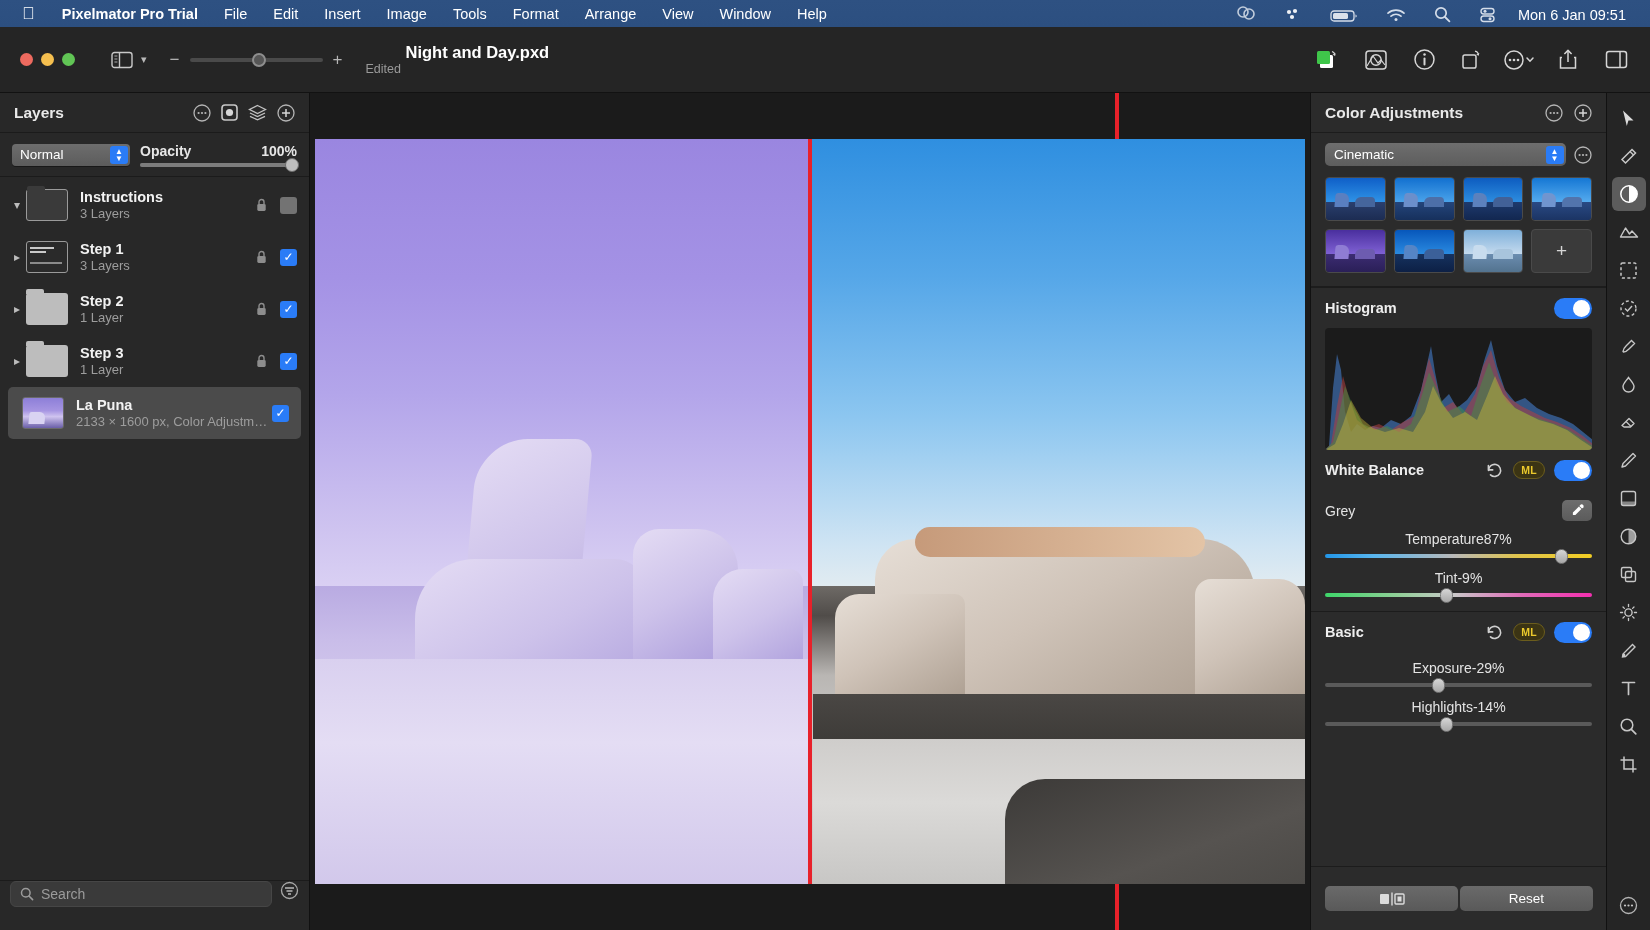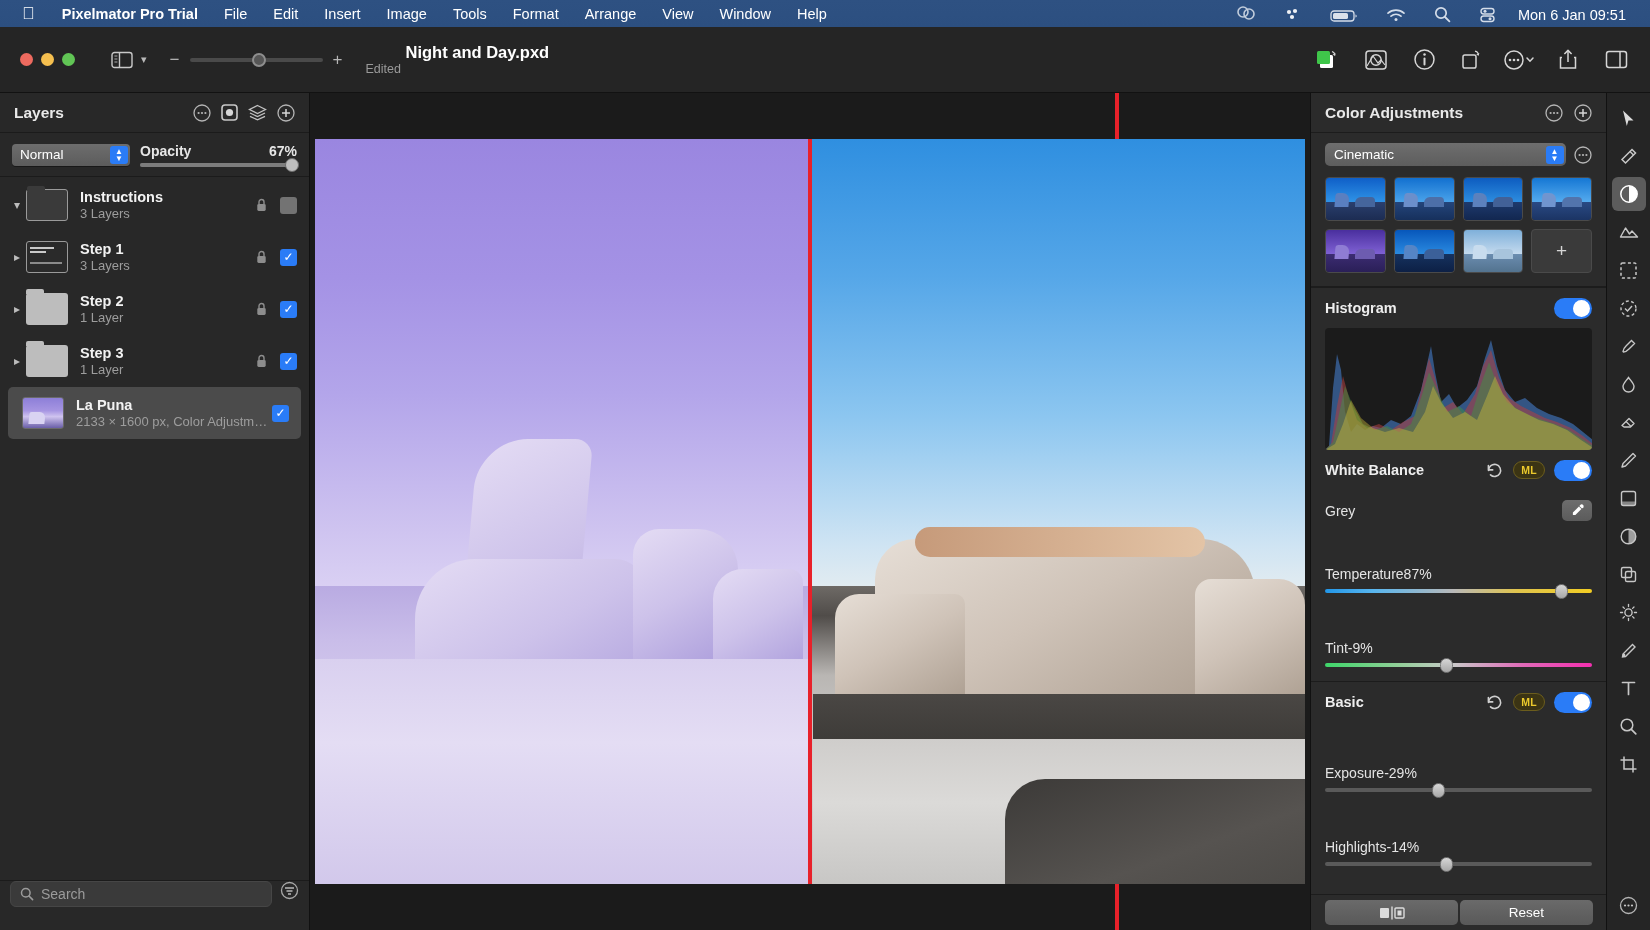--- a/index.html
+++ b/index.html
@@ -234,39 +234,39 @@
   .ml-pill {
     background:#3b3414; border:1px solid #6b5d1d; color:#ebc92c; font-size: 10.5px; font-weight:700;
     padding: 2px 7px; border-radius: 9px; letter-spacing: .3px;
   }
   .toggle { width: 38px; height: 21px; border-radius: 11px; background:#2a7cf7; position:relative; flex:none; }
   .toggle .kn { position:absolute; right:2px; top:2px; width:17px; height:17px; border-radius:50%; background:#fff; }
 
   .hist-box { margin: 0 14px 0 14px; height: 122px; background:#1b1b1b; border-radius: 4px; overflow:hidden; position:relative; }
 
   .slider-row { padding: 8px 14px 4px 14px; }
-  .sl-top { display:flex; justify-content: flex-start; align-items: baseline; margin-top: 35px; }
+  .sl-top { display:flex; justify-content: center; align-items: baseline; }
   .sl-label { color:#e4e4e4; font-size: 14px; }
   .sl-val { color:#e4e4e4; font-size: 14px; }
   .sl-track { position:relative; margin-top: 7px; height: 4px; border-radius:2px; background:#5a5a5a; }
   .sl-track.temp { background: linear-gradient(90deg,#2296e8 0%, #58b6ef 18%, #b9b9b9 48%, #e0c44d 72%, #f2cd23 100%); }
   .sl-track.tint { background: linear-gradient(90deg,#3ed66a 0%, #93cf99 28%, #c9c9c9 48%, #e06ab8 74%, #f52fb0 100%); }
   .sl-knob { position:absolute; top:-5.5px; width:13px; height:15px; border-radius: 7px;
              background: linear-gradient(180deg,#d6d6d6,#a8a8a8); border:1px solid #7a7a7a; }
 
   .grey-row { padding: 10px 14px 2px 14px; display:flex; align-items:center; }
   .grey-label { color:#e4e4e4; font-size: 14px; }
   .eyedrop {
     margin-left:auto; width: 30px; height: 21px; border-radius: 5px;
     background: linear-gradient(180deg,#6d6d6d,#5b5b5b); display:flex; align-items:center; justify-content:center;
     color:#fff;
   }
 
   .adj-foot {
-    position:absolute; left:0; bottom:0; width: 296px; height: 36px;
+    position:absolute; left:0; bottom:0; width: 296px; height: 64px;
     background:#2b2b2b; border-top:1px solid #1c1c1c;
     display:flex; align-items:center; gap: 2px; padding: 0 14px;
   }
   .foot-btn {
     flex:1; height: 25px; border-radius: 5px; background: linear-gradient(180deg,#6a6a6a,#595959);
     color:#fff; font-size: 13.5px; display:flex; align-items:center; justify-content:center; gap: 3px;
   }
 
   
   .tools {
@@ -474,21 +474,21 @@
         <div class="blend-select">
           <span>Normal</span>
           <span class="blend-stepper">
               <span>▲</span>
               <span>▼</span>
             </span>
         </div>
         <div class="opacity-wrap">
           <div class="op-top">
             <span class="op-label">Opacity</span>
-            <span class="op-val">67%</span>
+            <span class="op-val">100%</span>
           </div>
           <div class="op-track">
             <div class="op-fill"></div>
             <div class="op-knob"></div>
           </div>
         </div>
       </div>
 
       <div class="layer-list">
 

